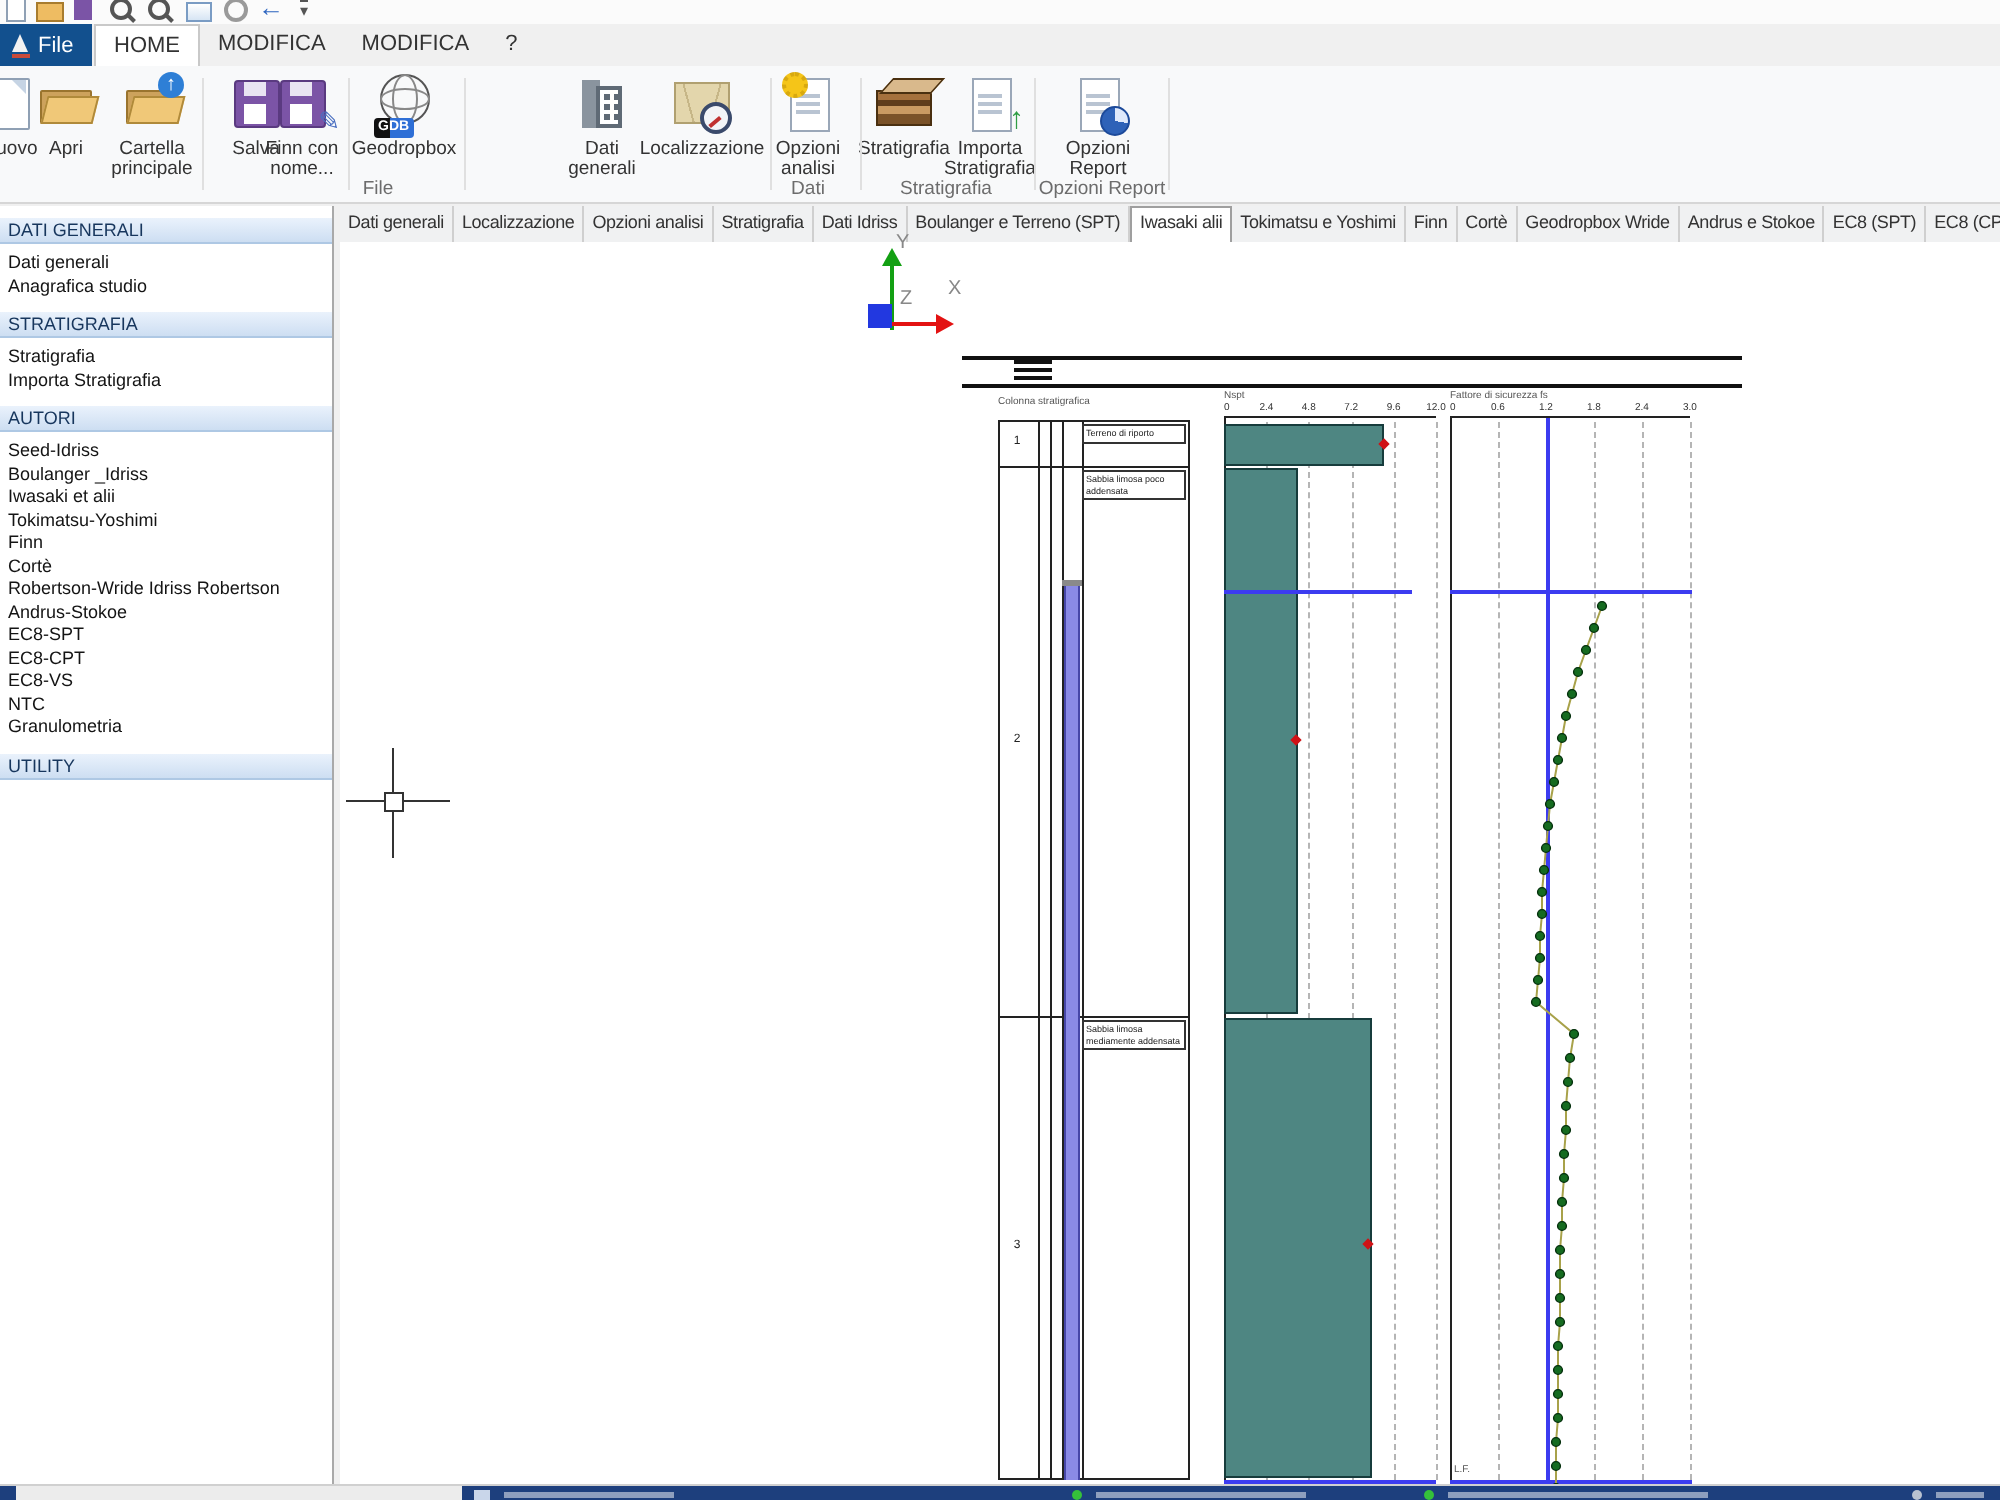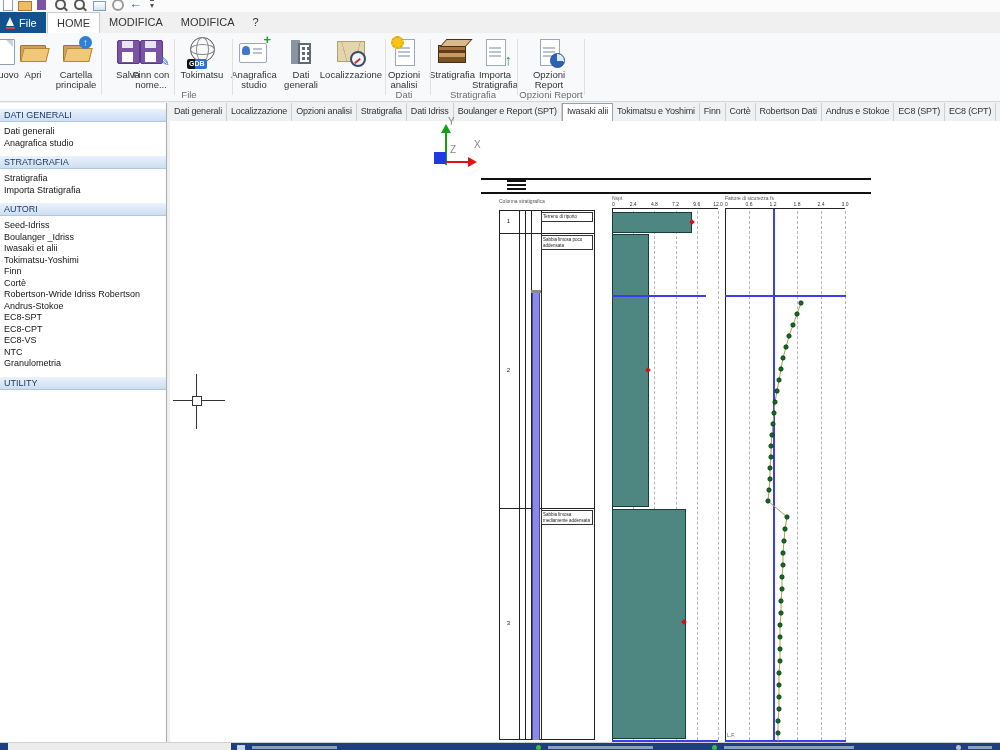--- a/index.html
+++ b/index.html
@@ -175,31 +175,21 @@
       <div class="rlab">Finn con
 nome...</div>
     </div>
     <div class="rbtn" style="left: 170px; width: 64px;">
       <div class="ric ic-geodropbox">
         <i class="l0"></i>
         <i class="l1"></i>
         <i class="l2"></i>
         <i class="l3"></i>
       </div>
-      <div class="rlab">Tokimatsu</div>
-    </div>
-    <div class="rbtn" style="left: 226px; width: 56px;">
-      <div class="ric ic-anagrafica">
-        <i class="l0"></i>
-        <i class="l1"></i>
-        <i class="l2"></i>
-        <i class="l3"></i>
-      </div>
-      <div class="rlab">Anagrafica
-studio</div>
+      <div class="rlab">Geodropbox</div>
     </div>
     <div class="rbtn" style="left: 279px; width: 44px;">
       <div class="ric ic-dati-generali">
         <i class="l0"></i>
         <i class="l1"></i>
         <i class="l2"></i>
         <i class="l3"></i>
       </div>
       <div class="rlab">Dati
 generali</div>
@@ -264,26 +254,26 @@
     <div class="rgl" style="left: 473px;">Stratigrafia</div>
     <div class="rgl" style="left: 551px;">Opzioni Report</div>
   </div>
 
 <div id="tabstrip">
     <div class="dtab">Dati generali</div>
     <div class="dtab">Localizzazione</div>
     <div class="dtab">Opzioni analisi</div>
     <div class="dtab">Stratigrafia</div>
     <div class="dtab">Dati Idriss</div>
-    <div class="dtab">Boulanger e Report (SPT)</div>
+    <div class="dtab">Boulanger e Terreno (SPT)</div>
     <div class="dtab sel">Iwasaki alii</div>
     <div class="dtab">Tokimatsu e Yoshimi</div>
     <div class="dtab">Finn</div>
     <div class="dtab">Cortè</div>
-    <div class="dtab">Robertson Dati</div>
+    <div class="dtab">Geodropbox Wride</div>
     <div class="dtab">Andrus e Stokoe</div>
     <div class="dtab">EC8 (SPT)</div>
     <div class="dtab">EC8 (CPT)</div>
   </div>
 
 <div id="sidebar">
     <div class="sh">DATI GENERALI</div>
     <div class="sitems">
       <div class="sit">Dati generali</div>
       <div class="sit">Anagrafica studio</div>

